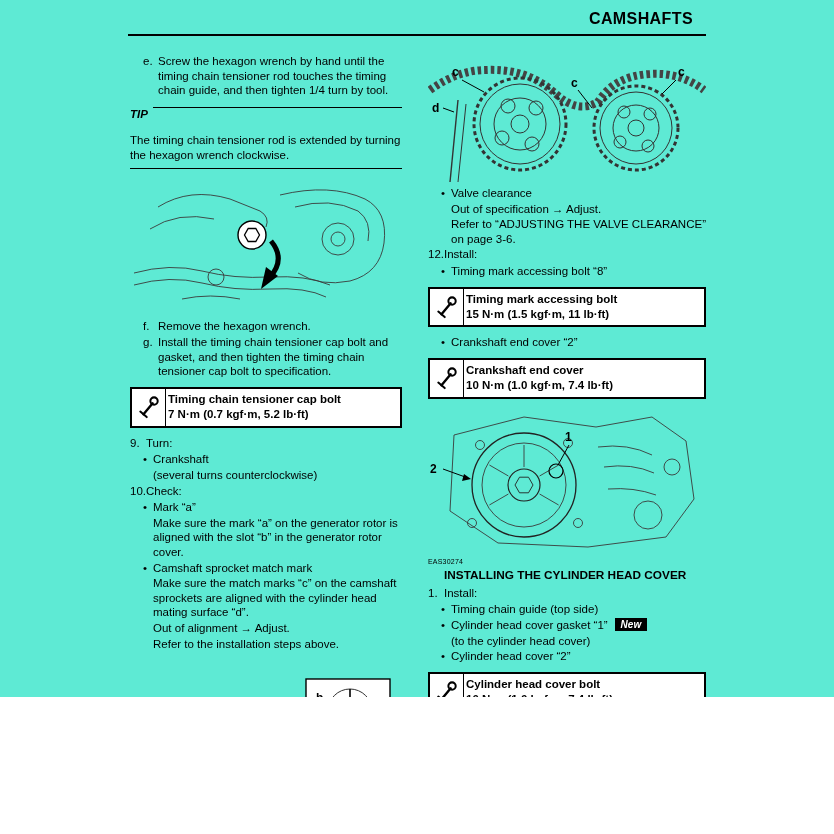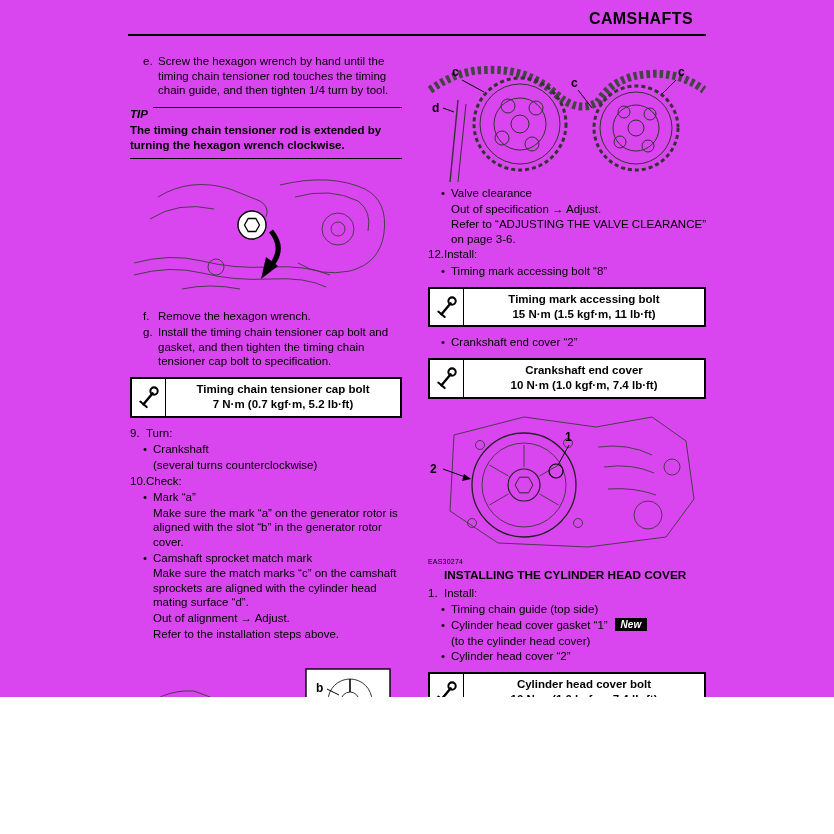--- a/index.html
+++ b/index.html
@@ -1,39 +1,39 @@
 <!DOCTYPE html>
 <html><head>
 <meta charset="utf-8">
 <style>
   * { box-sizing: border-box; margin: 0; padding: 0; }
   html, body { background: #ffffff; }
-  .page { position: relative; width: 834px; height: 697px; overflow: hidden; background: #d946ef;
+  .page { position: relative; width: 834px; height: 697px; overflow: hidden; background: #5eead4;
           font-family: "Liberation Sans", "DejaVu Sans", sans-serif; font-size: 11.5px;
           line-height: 1.27; color: #000; }
   .doc-title { position: absolute; top: 9px; right: 141px; font-size: 16px; font-weight: bold; letter-spacing: 0.4px; }
   .head-rule { position: absolute; top: 34px; left: 128px; width: 578px; border-top: 2px solid #000; }
   .col { position: absolute; top: 54px; }
   .col-left { left: 130px; width: 272px; }
   .col-right { left: 428px; width: 278px; }
   .step { display: flex; margin-bottom: 2px; }
   .step.lettered { padding-left: 13px; }
   .step .lbl { flex: 0 0 15px; }
   .step .numlbl { flex: 0 0 16px; }
   .bullet { display: flex; padding-left: 13px; margin-bottom: 1px; }
   .bullet .dot { flex: 0 0 10px; }
   .sub { padding-left: 23px; margin-bottom: 1px; }
   .tip-head { display: flex; align-items: flex-start; margin-top: 9px; font-weight: bold; font-style: italic; }
   .tip-rule { flex: 1; border-bottom: 1.2px solid #000; margin: 0 0 2px 5px; }
-  .tip-body { margin-top: 2px; font-weight: bold; }
+  .tip-body { margin-top: 12px; }
   .tip-close { border-bottom: 1.2px solid #000; margin: 5px 0 8px; }
   .fig { position: relative; margin: 4px 0; }
   .tbox { display: flex; border: 2px solid #000; margin: 8px 0; background: #fff; }
   .tbox .icell { flex: 0 0 34px; border-right: 1.5px solid #000; display: flex; align-items: center; justify-content: center; }
-  .tbox .ttext { flex: 1; text-align: center; font-weight: bold; padding: 3px 2px 4px; line-height: 1.3; }
+  .tbox .ttext { flex: 1; text-align: left; font-weight: bold; padding: 3px 2px 4px; line-height: 1.3; }
   .badge-new { display: inline-block; background: #000; color: #fff; font-weight: bold; font-style: italic;
                font-size: 10px; line-height: 13px; padding: 0 6px; margin-left: 7px; vertical-align: 1px; }
   .eas { font-size: 7px; margin-top: 6px; letter-spacing: 0.2px; }
   .sect-title { font-weight: bold; font-size: 11.8px; margin: 1px 16px 3px; }
   .figlbl { font-family: "Liberation Sans", sans-serif; font-weight: bold; font-size: 12px; fill: #000; }
   svg { display: block; }
 </style>
 </head>
 <body>
 

